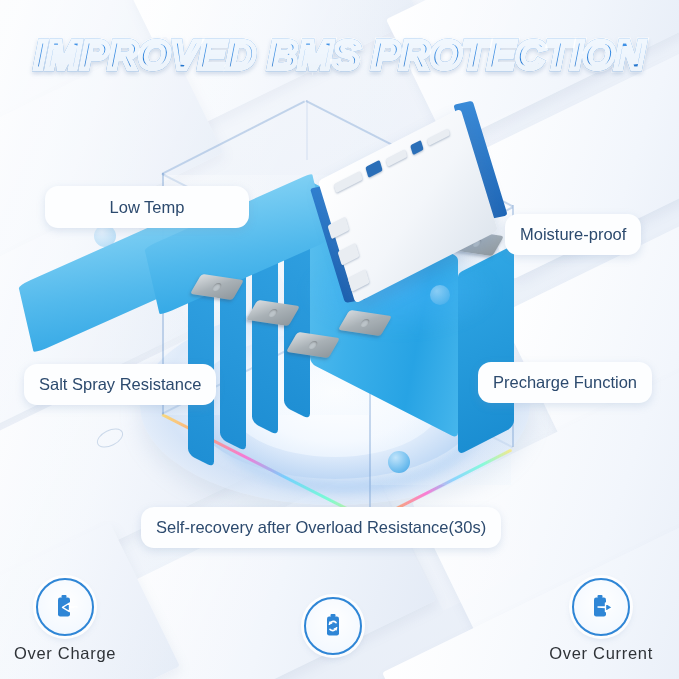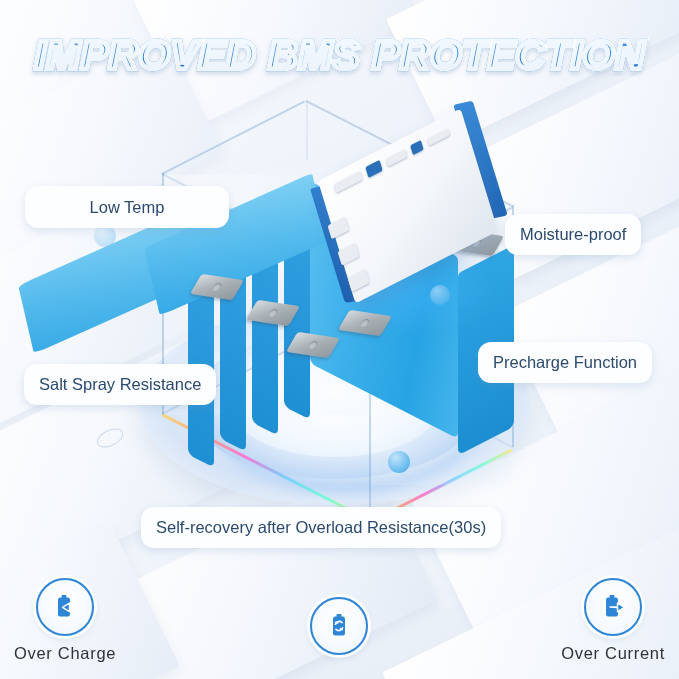--- a/index.html
+++ b/index.html
@@ -146,21 +146,21 @@
     text-align:center;
     line-height:23px;
     padding:9px 15px;
     box-shadow:0 3px 9px rgba(120,150,190,.22);
     white-space:nowrap;
   }
   .pill.two{line-height:24px;}
 
   
   #features{
-    position:absolute;left:0;right:0;bottom:16px;height:98px;
+    position:absolute;left:0;right:12px;bottom:16px;height:98px;
     display:flex;justify-content:space-between;align-items:flex-end;
     padding:0 14px;box-sizing:border-box;
   }
   .feat{display:flex;flex-direction:column;align-items:center;}
   .feat-icon{
     width:54px;height:54px;border-radius:50%;
     border:2.5px solid #2f86d6;
     background:radial-gradient(circle at 50% 40%,#ffffff 0%,#f4f9ff 70%,#e9f2fc 100%);
     box-shadow:0 0 0 3px rgba(255,255,255,.9),0 3px 7px rgba(120,150,190,.25);
     display:flex;align-items:center;justify-content:center;
@@ -287,29 +287,29 @@
         <div class="chip" style="left:-2px;top:72px;width:20px;height:14px;"></div>
         <div class="chip" style="left:0px;top:100px;width:20px;height:14px;"></div>
       </div>
     </div>
 
     <div style="position:absolute;left:268px;top:356px;width:22px;height:22px;border-radius:50%;background:radial-gradient(circle at 35% 30%,#bfe4fb,#59b4ec 70%,#2f93dc);opacity:.9;"></div>
     <div style="position:absolute;left:310px;top:190px;width:20px;height:20px;border-radius:50%;background:radial-gradient(circle at 35% 30%,#cfe9fc,#6bbdef 70%,#3a9ade);opacity:.55;"></div>
     <div style="position:absolute;left:-26px;top:130px;width:22px;height:22px;border-radius:50%;background:radial-gradient(circle at 35% 30%,#d6ecfd,#8ccbf2 70%,#4ea7e4);opacity:.5;"></div>
   </div>
 
-  <div class="pill two" style="left:25px;top:186px;width:174px;">
+  <div class="pill two" style="left:45px;top:186px;width:174px;">
     <div>Low Temp</div>
   </div>
 
   <div class="pill" style="left:505px;top:214px;">
     <div>Moisture-proof</div>
   </div>
 
-  <div class="pill" style="left:478px;top:342px;">
+  <div class="pill" style="left:478px;top:362px;">
     <div>Precharge Function</div>
   </div>
 
   <div class="pill" style="left:24px;top:364px;">
     <div>Salt Spray Resistance</div>
   </div>
 
   <div class="pill" style="left:141px;top:507px;">
     <div>Self-recovery after Overload Resistance(30s)</div>
   </div>

